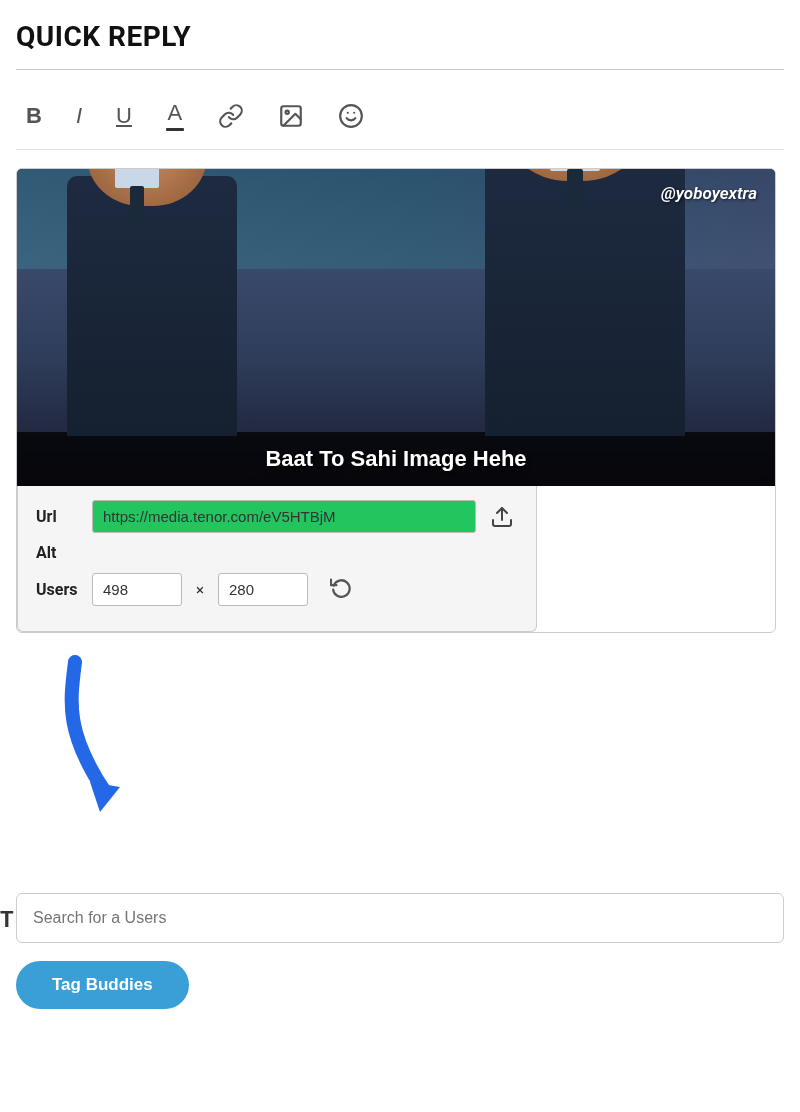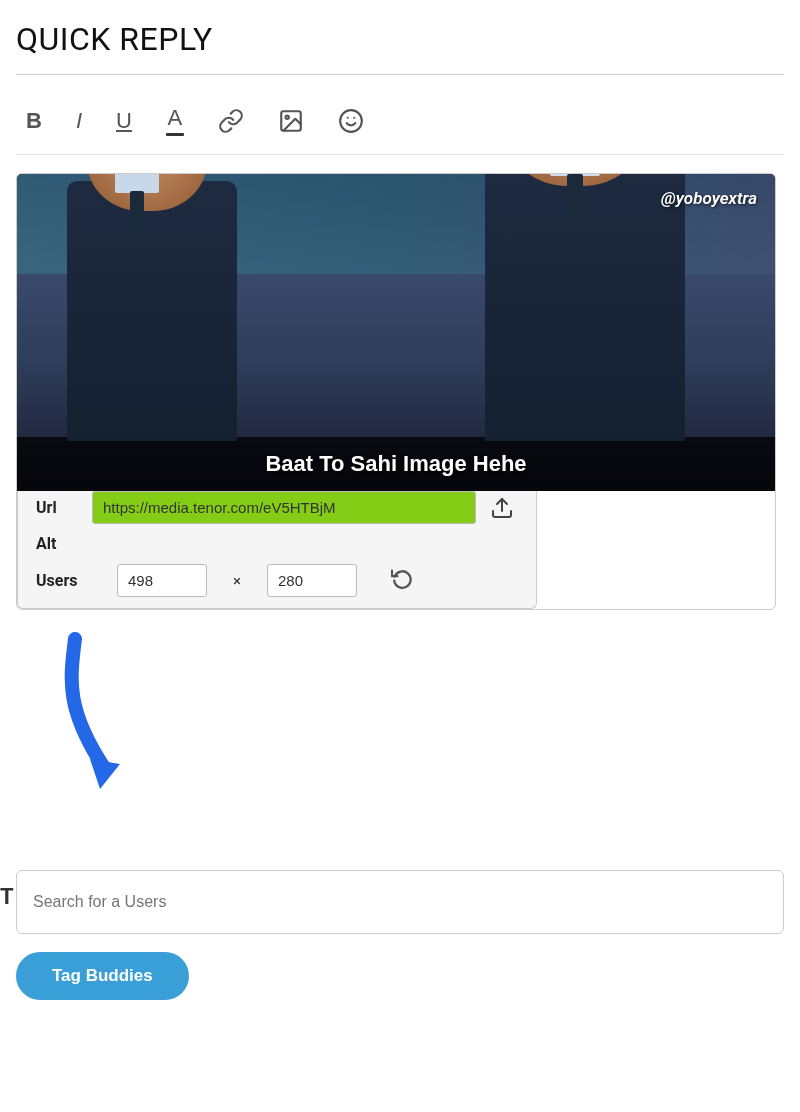--- a/index.html
+++ b/index.html
@@ -10,22 +10,22 @@
       min-height: 1112px;
       overflow-x: hidden;
     }
 
     .page-container {
       padding: 20px 16px 30px 16px;
       background: #fff;
     }
 
     .page-title {
-      font-size: 32px;
-      font-weight: 400;
+      font-size: 28px;
+      font-weight: 700;
       letter-spacing: 0.5px;
       color: #111;
       margin-bottom: 16px;
       text-transform: uppercase;
     }
 
     .divider {
       height: 1px;
       background: #ccc;
       margin-bottom: 18px;
@@ -127,21 +127,21 @@
       font-family: Arial, sans-serif;
       text-shadow: 2px 2px 4px rgba(0,0,0,0.9);
     }
 
     
     .image-form {
       background: #f5f5f5;
       border: 1px solid #ccc;
       border-top: none;
       border-radius: 0 0 6px 6px;
-      padding: 0 18px;
+      padding: 14px 18px;
       width: 520px;
       position: relative;
       z-index: 15;
     }
 
     .form-row {
       display: flex;
       align-items: center;
       margin-bottom: 10px;
       gap: 10px;
@@ -155,40 +155,39 @@
       flex-shrink: 0;
     }
 
     .form-input {
       flex: 1;
       border: 1px solid #bbb;
       border-radius: 3px;
       padding: 7px 10px;
       font-size: 15px;
       color: #333;
-      background: #84cc16;
+      background: #22c55e;
       outline: none;
     }
 
     .upload-btn {
       background: none;
       border: none;
       cursor: pointer;
       padding: 4px;
       display: flex;
       align-items: center;
       justify-content: center;
       color: #555;
     }
 
     .size-row {
       display: flex;
       align-items: center;
-      gap: 26px;
-      margin-left: 25px;
+      gap: 14px;
     }
 
     .size-input {
       width: 90px;
       border: 1px solid #bbb;
       border-radius: 3px;
       padding: 7px 10px;
       font-size: 15px;
       color: #333;
       background: #fff;
@@ -212,21 +211,21 @@
     
     .bottom-section {
       margin-top: 24px;
       padding: 0 0;
     }
 
     .search-input {
       width: 100%;
       border: 1px solid #ccc;
       border-radius: 6px;
-      padding: 22px 16px;
+      padding: 15px 16px;
       font-size: 16px;
       color: #aaa;
       outline: none;
       margin-bottom: 18px;
     }
 
     .tag-buddies-btn {
       background: #3a9fd6;
       color: #fff;
       border: none;

